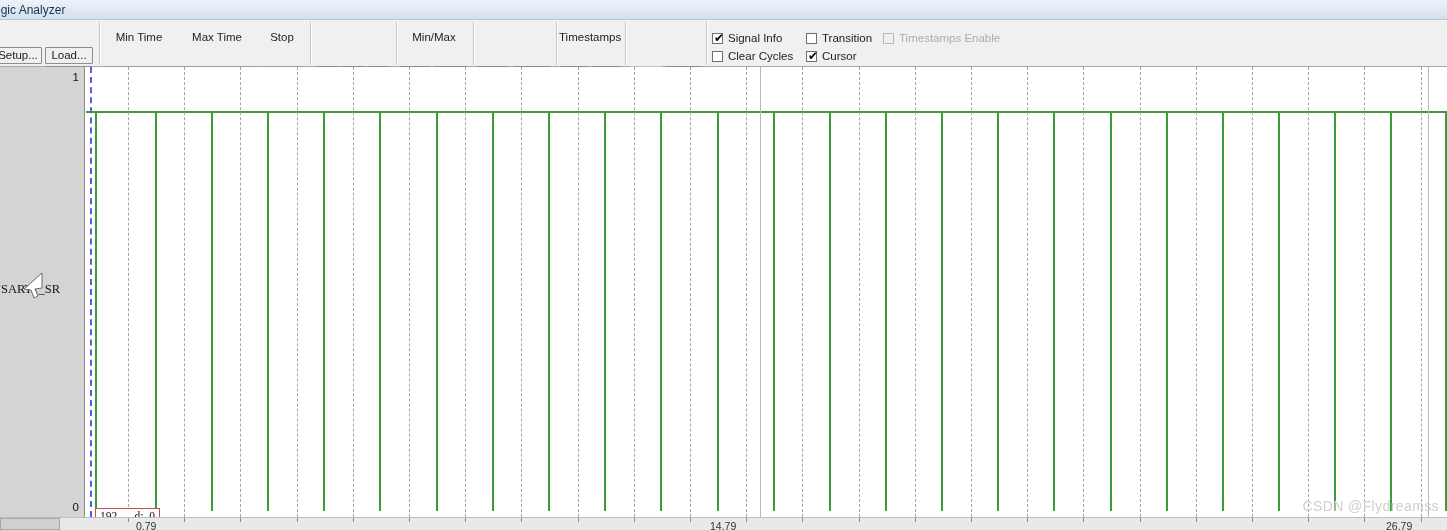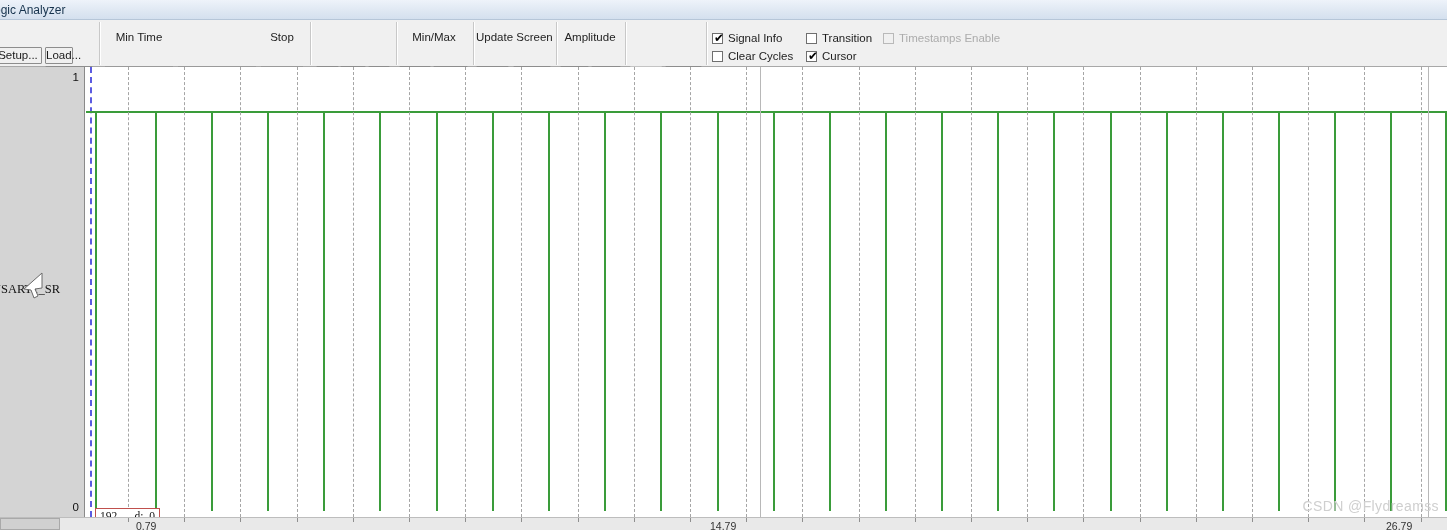--- a/index.html
+++ b/index.html
@@ -124,30 +124,33 @@
 
 <div id="app">
 
   <div class="titlebar">
     <div class="txt">ogic Analyzer</div>
   </div>
 
   <div class="toolbar">
 
     <div class="btn" style="left:-6px;top:27px;width:48px;">Setup...</div>
-    <div class="btn" style="left:45px;top:27px;width:28px;">Load...</div>
+    <div class="btn" style="left:45px;top:27px;width:48px;">Load...</div>
     <div class="btn" style="left:45px;top:46px;width:48px;">Save...</div>
 
     <div class="vdiv" style="left:99px;"></div>
 
     <div class="grp" style="left:105px;width:68px;height:44px;">
       <div class="grplbl">Min Time</div>
     </div>
     <div class="fld" style="left:105px;top:46px;width:68px;">0 s</div>
 
+    <div class="grp" style="left:178px;width:78px;height:44px;">
+      <div class="grplbl">Max Time</div>
+    </div>
     <div class="fld" style="left:178px;top:46px;width:78px;">28.27973 s</div>
 
     <div class="grp" style="left:261px;width:42px;height:44px;">
       <div class="grplbl">Stop</div>
     </div>
     <div class="fld" style="left:261px;top:46px;width:42px;">1 s</div>
 
     <div class="vdiv" style="left:310px;"></div>
 
     <div class="btn" style="left:316px;top:46px;width:23px;">In</div>
@@ -157,30 +160,27 @@
     <div class="vdiv" style="left:396px;"></div>
 
     <div class="grp" style="left:400px;width:68px;height:44px;text-decoration:underline;">
       <div class="grplbl">Min/Max</div>
     </div>
     <div class="btn" style="left:399px;top:46px;width:32px;">Auto</div>
     <div class="btn" style="left:433px;top:46px;width:35px;">Undo</div>
 
     <div class="vdiv" style="left:473px;"></div>
 
-    <div class="grp" style="left:476px;width:76px;height:44px;">
-      <div class="grplbl">Update Screen</div>
-    </div>
     <div class="btn" style="left:476px;top:46px;width:33px;">Stop</div>
     <div class="btn" style="left:513px;top:46px;width:38px;">Clear</div>
 
     <div class="vdiv" style="left:556px;"></div>
 
     <div class="grp" style="left:559px;width:62px;height:44px;">
-      <div class="grplbl">Amplitude</div>
+      <div class="grplbl">Timestamps</div>
     </div>
     <div class="btn" style="left:560px;top:46px;width:29px;">Prev</div>
     <div class="btn" style="left:591px;top:46px;width:30px;">Next</div>
 
     <div class="vdiv" style="left:625px;"></div>
 
     <div class="btn dis" style="left:630px;top:46px;width:32px;">Code</div>
     <div class="btn" style="left:665px;top:46px;width:37px;">Trace</div>
 
     <div class="vdiv" style="left:706px;"></div>

